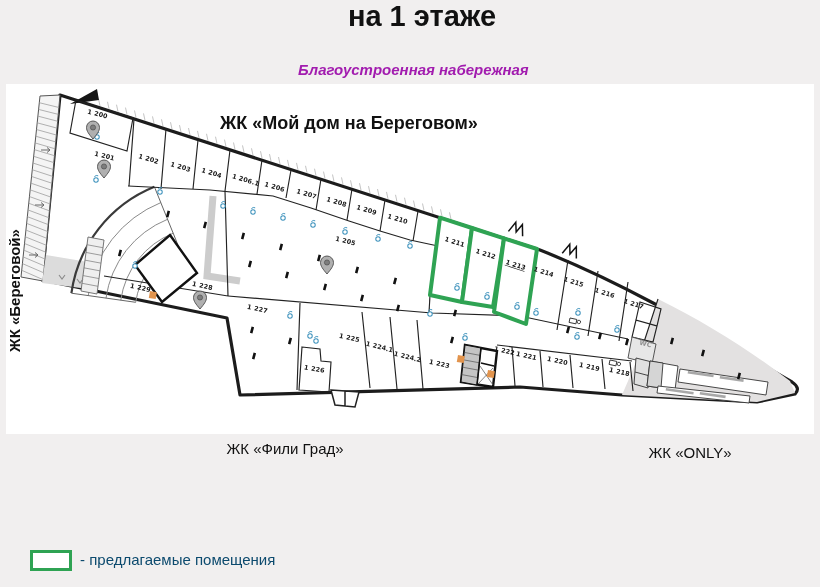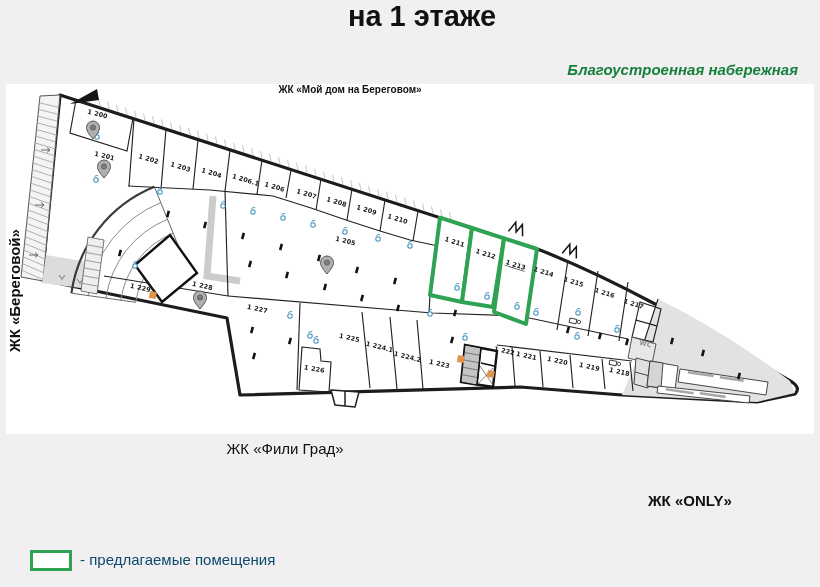--- a/index.html
+++ b/index.html
@@ -7,38 +7,38 @@
     width:820px;height:587px;position:relative;overflow:hidden;
     background:var(--page-bg,#f1efef);
     font-family:"Liberation Sans","DejaVu Sans",sans-serif;
     color:#111;
   }
   .page-title{
     position:absolute;left:0;top:0;width:820px;margin:0;
     text-align:center;font-size:29px;font-weight:bold;color:#111;padding-left:12px;
   }
   .embankment{
-    position:absolute;right:22px;top:61px;width:500px;text-align:right;
-    font-size:15px;font-weight:bold;font-style:italic;color:#15803d;
+    position:absolute;right:22px;top:61px;width:500px;text-align:left;
+    font-size:15px;font-weight:bold;font-style:italic;color:#a21caf;
   }
   .top-complex{
-    position:absolute;left:220px;top:84px;width:260px;text-align:center;
-    font-size:10px;font-weight:bold;
+    position:absolute;left:220px;top:113px;width:260px;
+    font-size:18px;font-weight:bold;
   }
   .left-complex{
     position:absolute;left:-66px;top:282px;width:160px;text-align:center;
     font-size:15px;font-weight:bold;transform:rotate(-90deg);
   }
   .fili-complex{
     position:absolute;left:203px;top:440px;width:164px;text-align:center;
     font-size:15px;font-weight:normal;
   }
   .only-complex{
     position:absolute;left:628px;top:444px;width:124px;text-align:center;
-    font-size:15px;font-weight:bold;margin-top:48px;
+    font-size:15px;font-weight:normal;
   }
   .legend{position:absolute;left:30px;top:548px;height:26px;}
   .legend-swatch{
     position:absolute;left:0;top:2px;width:36px;height:15px;
     background:#fff;border:3px solid var(--hl,#2fa353);display:inline-block;
   }
   .legend-text{
     position:absolute;left:50px;top:3px;white-space:nowrap;
     font-size:15px;color:#0c4a6e;
   }

